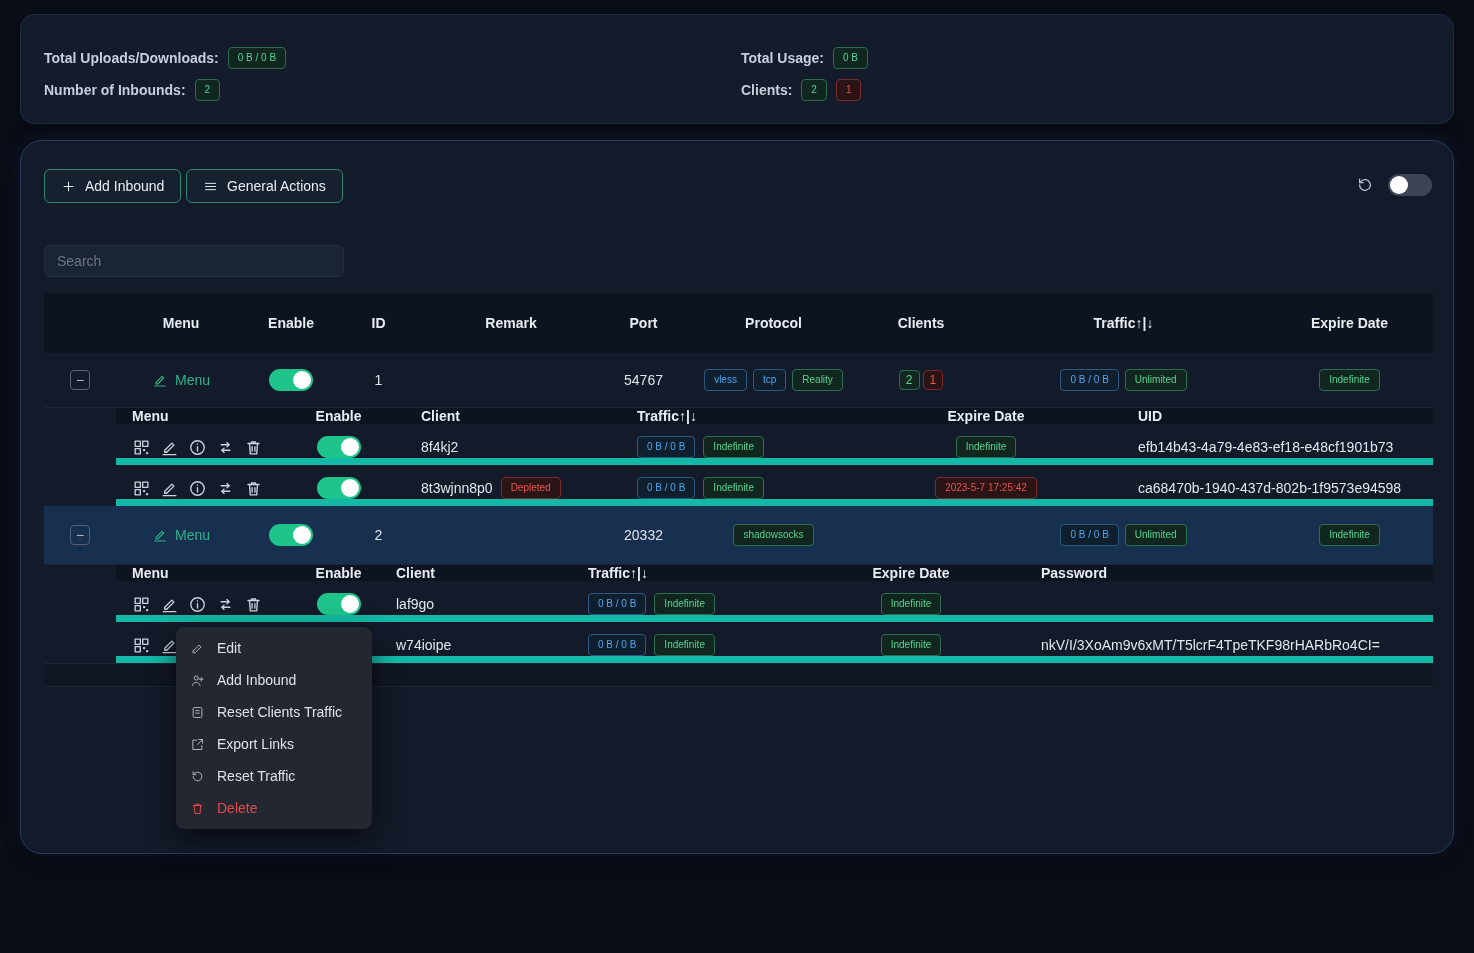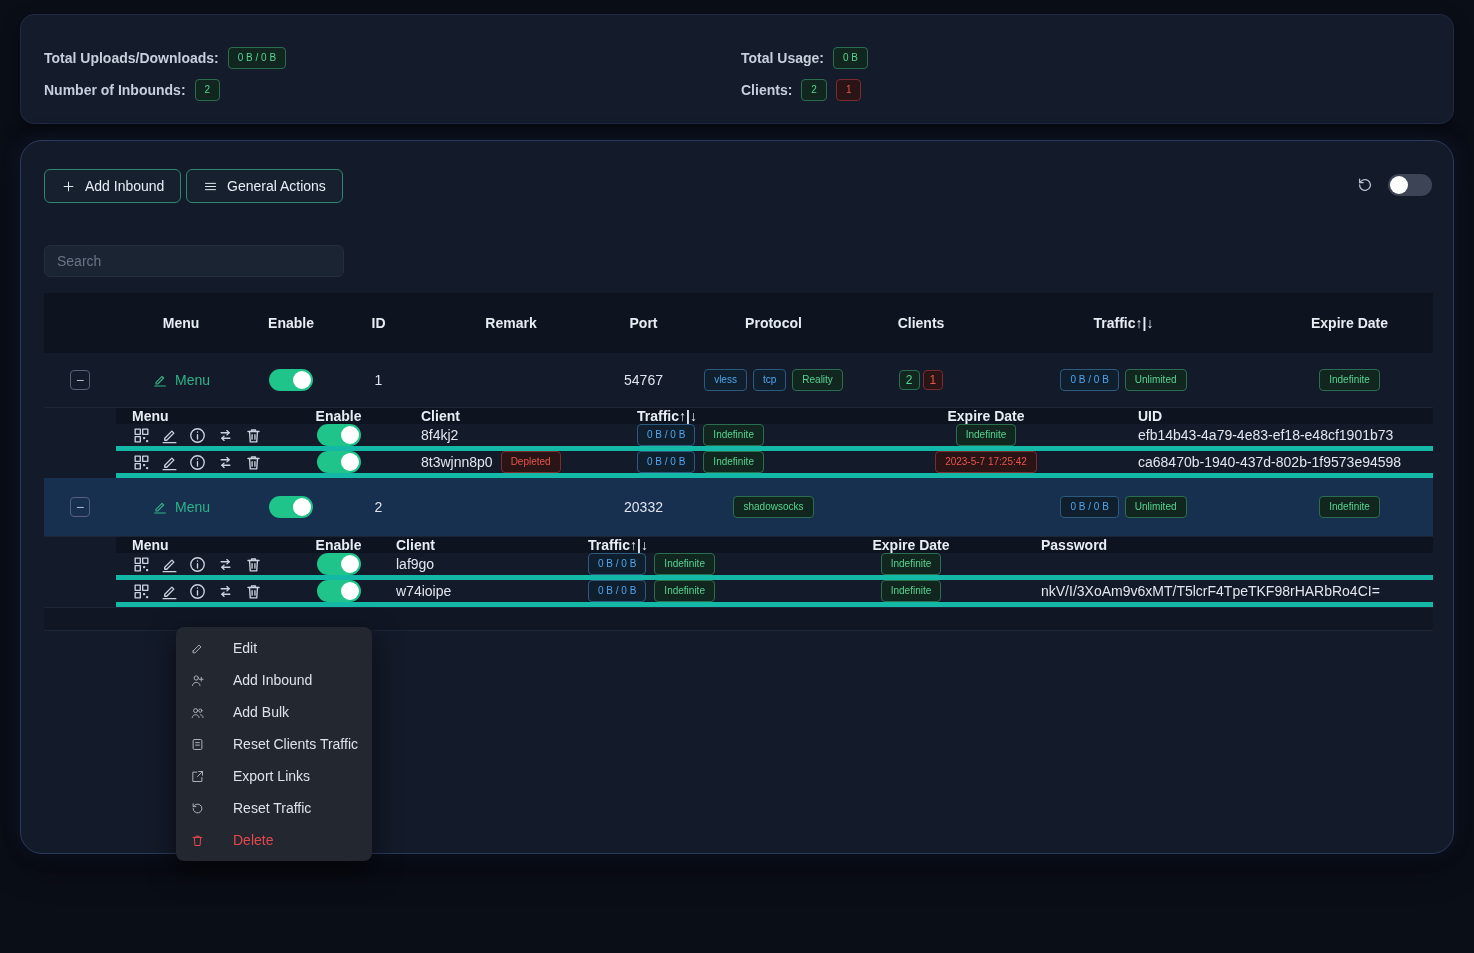--- a/index.html
+++ b/index.html
@@ -51,40 +51,40 @@
   .cell{display:flex;align-items:center;justify-content:center;gap:6px;min-width:0;}
 
   .expand-btn{width:20px;height:20px;border:1px solid #566079;border-radius:4px;background:transparent;color:#b6bdcc;
               display:flex;align-items:center;justify-content:center;font-size:14px;line-height:1;cursor:pointer;padding:0;}
   .menu-link{display:inline-flex;align-items:center;gap:7px;color:#2fb287;cursor:pointer;font-size:14px;}
   .menu-link .icon{width:16px;height:16px;}
 
   
   .sub{margin-left:72px;}
   .sub .hrow{height:56px;background:#0e1320;font-weight:700;color:#e8ecf3;}
-  .sub .crow{height:58px;border-bottom:5px solid #14b8a6;}
+  .sub .crow{height:58px;border-bottom:7px solid #14b8a6;margin-top:12px;}
   .sub1 .g{display:grid;grid-template-columns:180px 85px 240px 230px 270px 1fr;align-items:center;height:100%;}
   .sub2 .g{display:grid;grid-template-columns:180px 85px 192px 215px 246px 1fr;align-items:center;height:100%;}
   .cl{display:flex;align-items:center;gap:8px;padding-left:16px;min-width:0;}
   .cl.pad40{padding-left:40px;} .cl.pad15{padding-left:15px;} .cl.pad7{padding-left:7px;} .cl.pad17{padding-left:17px;}
   .cc{display:flex;align-items:center;justify-content:center;gap:8px;min-width:0;}
   .actions{display:flex;align-items:center;gap:9px;color:#ccd3e0;}
   .actions .icon{cursor:pointer;}
   .mono-ish{color:#e2e6ee;white-space:nowrap;overflow:hidden;text-overflow:ellipsis;}
 
   .tfoot{height:22px;background:#101624;border-top:1px solid #1c2536;border-bottom:1px solid #1c2536;}
 
   
   .icon{width:19px;height:19px;stroke:currentColor;fill:none;stroke-width:1.7;stroke-linecap:round;stroke-linejoin:round;flex:0 0 auto;}
   .mi{width:15px;height:15px;stroke:currentColor;fill:none;stroke-width:1.6;stroke-linecap:round;stroke-linejoin:round;flex:0 0 auto;}
 
   
   .ctx{position:absolute;left:155px;top:486px;width:196px;background:#23272f;border-radius:8px;padding:5px 0;
        box-shadow:0 10px 28px rgba(0,0,0,.6);z-index:20;}
-  .ctx-item{height:32px;display:flex;align-items:center;gap:28px;padding:0 14px;color:#dde1e9;font-size:14px;cursor:pointer;}
+  .ctx-item{height:32px;display:flex;align-items:center;gap:12px;padding:0 14px;color:#dde1e9;font-size:14px;cursor:pointer;}
   .ctx-item .mi{color:#a9b0bd;}
   .ctx-item.danger{color:#e5484d;}
   .ctx-item.danger .mi{color:#e5484d;}
 </style>
 </head>
 <body>
 
 <div class="screen">
 
   <section class="stats-card">
@@ -452,29 +452,20 @@
       <div class="ctx-item">
         <svg class="mi" viewBox="0 0 24 24">
             <circle cx="10" cy="8" r="3.4"></circle>
             <path d="M4 20c0-3.5 4-5 6-5s6 1.5 6 5"></path>
             <path d="M18 7v6M15 10h6"></path>
           </svg>
         <span>Add Inbound</span>
       </div>
       <div class="ctx-item">
         <svg class="mi" viewBox="0 0 24 24">
-            <circle cx="9" cy="9" r="3.2"></circle>
-            <path d="M3.5 20c0-3 3.5-4.5 5.5-4.5s5.5 1.5 5.5 4.5"></path>
-            <circle cx="16.5" cy="9" r="2.6"></circle>
-            <path d="M17 15.6c2 .4 3.8 1.7 3.8 4.4"></path>
-          </svg>
-        <span>Add Bulk</span>
-      </div>
-      <div class="ctx-item">
-        <svg class="mi" viewBox="0 0 24 24">
             <rect x="5" y="4" width="14" height="16" rx="2"></rect>
             <path d="M9 9h6M9 13h6"></path>
           </svg>
         <span>Reset Clients Traffic</span>
       </div>
       <div class="ctx-item">
         <svg class="mi" viewBox="0 0 24 24">
             <path d="M14 4h6v6"></path>
             <path d="M20 4l-8 8"></path>
             <path d="M19 13.5V20H4.5V5H11"></path>

